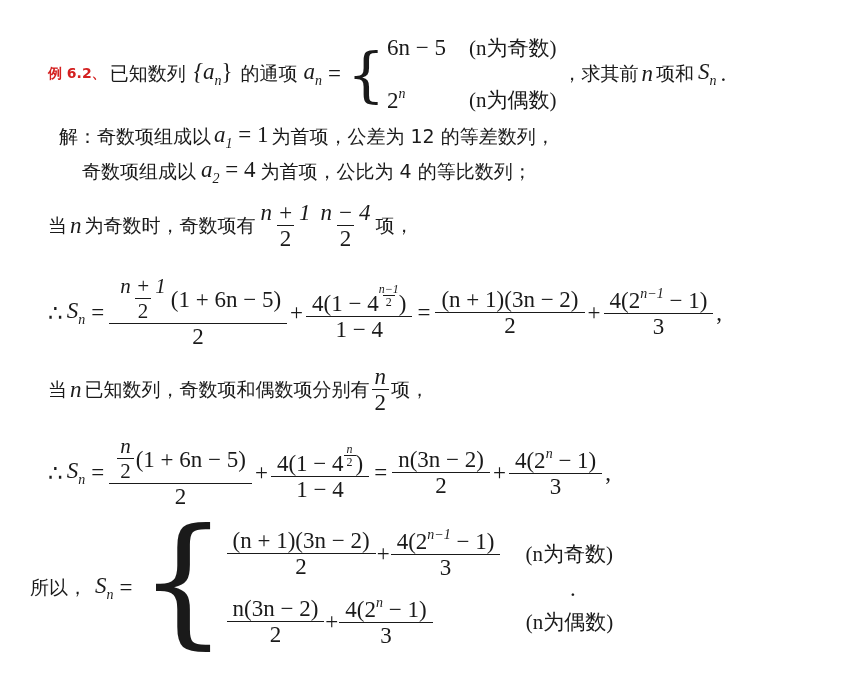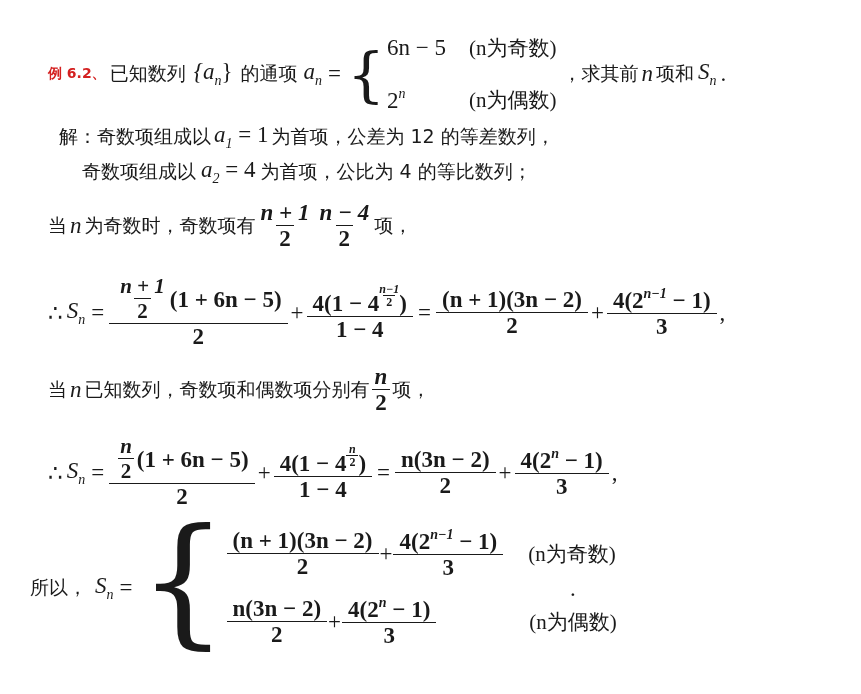--- a/index.html
+++ b/index.html
@@ -2,21 +2,21 @@
 <html><head>
 <meta charset="utf-8">
 <style>
   html,body{margin:0;padding:0;background:#ffffff;}
   body{width:861px;height:694px;position:relative;overflow:hidden;color:#1a1a1a;
        font-family:"DejaVu Sans","Liberation Sans",sans-serif;font-size:19px;}
   .abs{position:absolute;white-space:nowrap;}
   .m{font-family:"Liberation Serif","DejaVu Serif",serif;font-size:23px;}
   .i{font-style:italic;}
   .red{color:#d42020;font-weight:bold;font-size:14px;}
-  .frac{display:inline-flex;flex-direction:column;align-items:center;vertical-align:middle;margin:0 2px;font-weight:bold;}
+  .frac{display:inline-flex;flex-direction:column;align-items:center;vertical-align:middle;margin:0 2px;}
   .frac .num{padding:0 3px;line-height:1.1;}
   .frac .den{padding:0 3px;border-top:1.5px solid #1a1a1a;line-height:1.15;}
   .sub{font-size:14px;vertical-align:-6px;font-style:italic;}
   .sup{font-size:14px;vertical-align:10px;font-style:italic;}
   .brace{font-family:"DejaVu Serif",serif;font-weight:200;line-height:1;}
   .row{display:flex;align-items:center;}
   .cases{display:inline-flex;flex-direction:column;vertical-align:middle;}
   .tinyfrac{display:inline-flex;flex-direction:column;align-items:center;font-size:12px;vertical-align:18px;line-height:1;}
   .tinyfrac .den{border-top:1px solid #1a1a1a;}
 </style>

